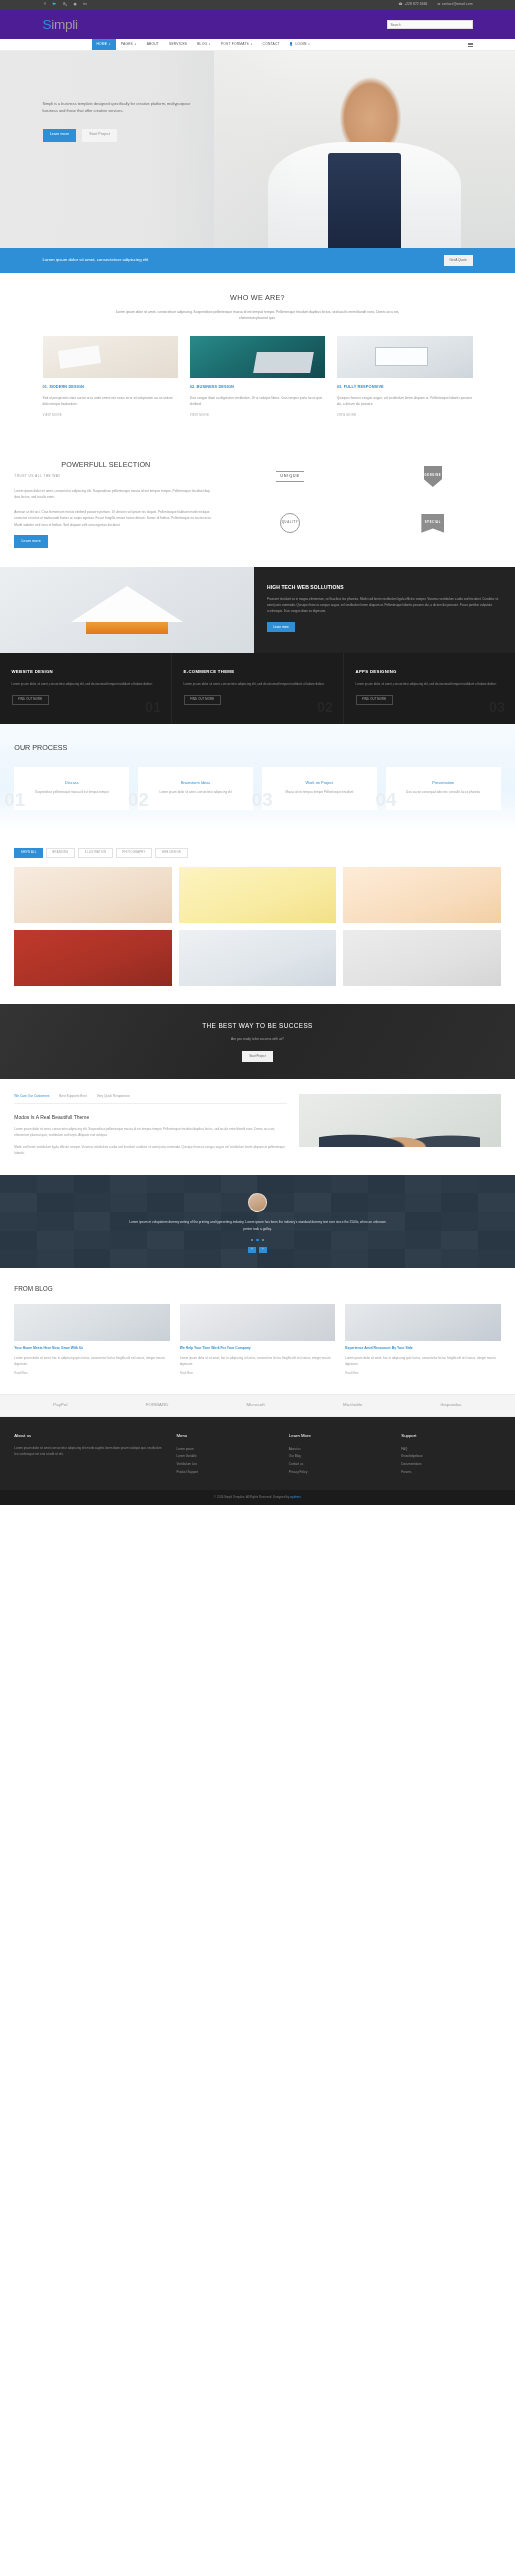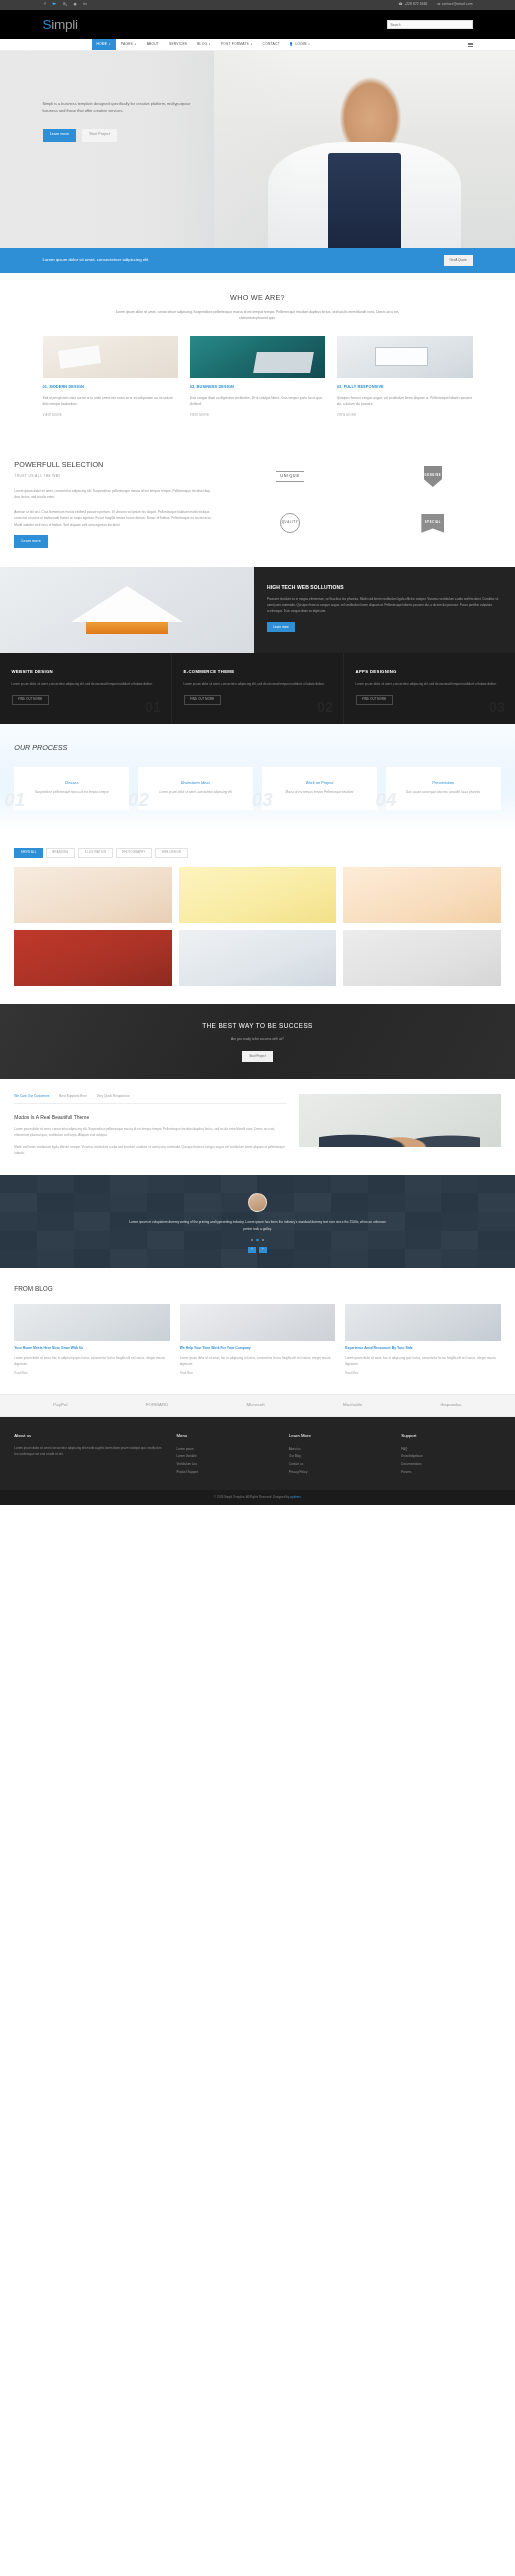--- a/index.html
+++ b/index.html
@@ -14,21 +14,21 @@
 
   
   .topbar { background:#3d3d3d; height:10px; display:flex; align-items:center; }
   .topbar .container { display:flex; align-items:center; justify-content:space-between; }
   .social { display:flex; gap:5px; color:#cfcfcf; font-size:3.6px; }
   .social span { width:5px; height:5px; display:flex; align-items:center; justify-content:center; }
   .tinfo { display:flex; gap:10px; color:#bdbdbd; font-size:3.3px; letter-spacing:0.1px; }
   .tinfo span { display:flex; align-items:center; gap:1.4px; }
 
   
-  .logobar { height:29px; display:flex; align-items:center; background:#000000; }
+  .logobar { height:29px; display:flex; align-items:center; background:#4c1d95; }
   .logobar .container { display:flex; align-items:center; justify-content:space-between; }
   .logo { font-size:13.6px; color:#9a9a9a; font-weight:400; letter-spacing:-0.3px; }
   .logo b { color:#2e8fd6; font-weight:400; }
   .srch { width:86px; height:8.6px; border:0.7px solid #ddd; background:#fafafa; display:flex; align-items:center; padding:0 2.9px; }
   .srch input { border:0; background:transparent; outline:none; font-size:3.2px; color:#999; width:100%; font-family:inherit; }
 
   
   .nav { background:#fff; border-bottom:0.7px solid #eee; height:12px; display:flex; align-items:center; }
   .nav .container { display:flex; align-items:center; }
   .menu { display:flex; align-items:center; gap:0; margin-left:49px; }
@@ -86,21 +86,21 @@
   .counters { background:#1d1b19; height:36px; display:flex; align-items:center;
     background-image:radial-gradient(circle at 80% 120%, #2b2724 0%, #181614 60%); }
   .counters .container { display:flex; justify-content:space-between; align-items:flex-end; padding:0 21.5px; }
   .cnt { display:flex; align-items:baseline; gap:2.1px; }
   .cnt b { font-size:10px; color:#fff; font-weight:700; }
   .cnt span { font-size:3px; color:#cbcbcb; letter-spacing:0.4px; }
 
   
   .pw { padding:21.5px 0 18.6px; display:flex; }
   .pw .left { width:215px; padding-left:14.3px; }
-  .pw h2 { font-size:7.2px; color:#3b3b3b; font-weight:400; letter-spacing:0.1px; }
+  .pw h2 { font-size:7.2px; color:#3b3b3b; font-weight:400; letter-spacing:0.1px;margin-left:47px; }
   .pw .sub { font-size:3.3px; color:#9a9a9a; margin-top:3.6px; letter-spacing:0.4px; }
   .pw p { margin-top:8.6px; font-size:3.2px; color:#939393; line-height:2; }
   .badges { flex:1; display:grid; grid-template-columns:1fr 1fr; gap:10px 7.2px; padding:5.7px 14.3px 0 7.2px; }
   .badge { height:24px; display:flex; align-items:center; justify-content:center; }
   .bshape { color:#7b7b7b; font-size:3.9px; font-weight:700; letter-spacing:0.7px; text-align:center; border-top:0.7px solid #9a9a9a; border-bottom:0.7px solid #9a9a9a; padding:1.4px 4.3px; }
   .bshape.shield { border:0; width:18.6px; height:21.5px; background:#8a8a8a;
     clip-path:polygon(0 0,100% 0,100% 62%,50% 100%,0 62%); color:#fff; font-size:2.6px;
     display:flex; align-items:center; justify-content:center; }
   .bshape.circle { border:0; width:20px; height:20px; border-radius:50%; border:0.7px solid #9a9a9a; display:flex; align-items:center; justify-content:center; font-size:2.6px; }
   .bshape.ribbon { border:0; width:23px; height:18.6px; background:#8d8d8d; color:#fff; font-size:2.6px; display:flex; align-items:center; justify-content:center; clip-path:polygon(0 0,100% 0,100% 100%,50% 78%,0 100%); }
@@ -119,21 +119,21 @@
   
   .svcs { display:flex; background:#1c1c1c; }
   .svc { flex:1; padding:15.8px 11.5px 18.6px; position:relative; border-right:0.7px solid #272727; }
   .svc:last-child { border-right:0; }
   .svc h3 { color:#fff; font-size:4.3px; font-weight:700; letter-spacing:0.3px; }
   .svc p { color:#8e8e8e; font-size:3px; margin-top:5.7px; line-height:2; }
   .svc a { display:inline-block; margin-top:7.2px; border:0.7px solid #4a4a4a; color:#b5b5b5; font-size:2.7px; padding:2.1px 5.7px; text-decoration:none; letter-spacing:0.2px; }
   .svc .num { position:absolute; right:10px; bottom:4.3px; font-size:14.3px; color:#262626; font-weight:700; }
 
   
-  .proc { background:linear-gradient(180deg,#f7fbfe 0%,#eaf5fd 60%,#ffffff 100%); padding:18.6px 0 21.5px;font-style:italic; }
+  .proc { background:linear-gradient(180deg,#f7fbfe 0%,#eaf5fd 60%,#ffffff 100%); padding:18.6px 0 21.5px; }
   .proc h2 { font-size:7.2px; color:#3b3b3b; font-weight:400; padding-left:14.3px; }
   .pcards { display:flex; gap:8.6px; margin-top:13px; padding:0 14.3px; }
   .pcard { flex:1; background:#fff; padding:13px 8.6px 14.3px; text-align:center; position:relative; }
   .pcard .pn { position:absolute; left:-10px; bottom:-4.3px; font-size:18.6px; color:#e9eef2; font-weight:700; z-index:0; }
   .pcard h4 { font-size:3.9px; color:#2e8fd6; font-weight:400; position:relative; }
   .pcard p { font-size:3px; color:#9b9b9b; margin-top:4.3px; line-height:1.9; position:relative; }
 
   
   .pf { padding:15.8px 0 18.6px; }
   .filters { display:flex; gap:2.9px; padding:0 14.3px; }

